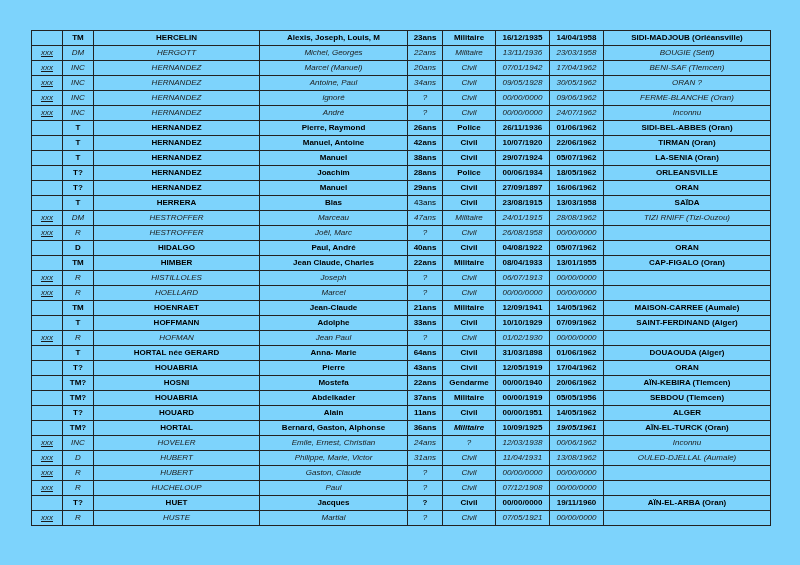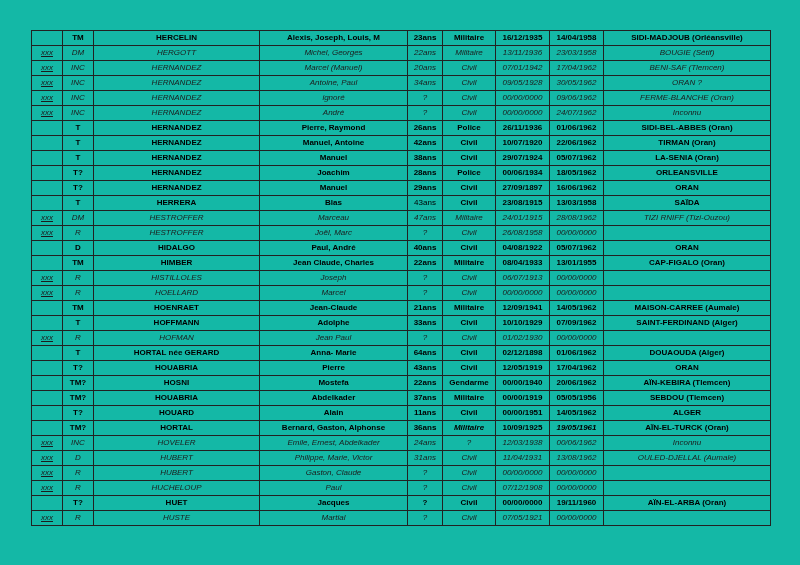--- a/index.html
+++ b/index.html
@@ -4,21 +4,21 @@
 <style>
   html, body {
     margin: 0;
     padding: 0;
     background: #ffffff;
   }
   .page {
     position: relative;
     width: 800px;
     height: 565px;
-    background: #14b8a6;
+    background: #7dd3fc;
     overflow: hidden;
     font-family: "Liberation Sans", sans-serif;
     color: #111111;
   }
   table.roster {
     position: absolute;
     left: 31px;
     top: 30px;
     width: 739px;
     border-collapse: collapse;
@@ -309,21 +309,21 @@
           <td class="col-date2">00/00/0000</td>
           <td class="col-place"></td>
         </tr>
         <tr class="row-bold">
           <td class="col-marker"></td>
           <td class="col-code">T</td>
           <td class="col-surname">HORTAL née GERARD</td>
           <td class="col-first-names">Anna- Marie</td>
           <td class="col-age">64ans</td>
           <td class="col-category">Civil</td>
-          <td class="col-date1">02/12/1898</td>
+          <td class="col-date1">31/03/1898</td>
           <td class="col-date2">01/06/1962</td>
           <td class="col-place">DOUAOUDA (Alger)</td>
         </tr>
         <tr class="row-bold">
           <td class="col-marker"></td>
           <td class="col-code">T?</td>
           <td class="col-surname">HOUABRIA</td>
           <td class="col-first-names">Pierre</td>
           <td class="col-age">43ans</td>
           <td class="col-category">Civil</td>
@@ -372,21 +372,21 @@
           <td class="col-age">36ans</td>
           <td class="col-category cell-bold-italic">Militaire</td>
           <td class="col-date1">10/09/1925</td>
           <td class="col-date2 cell-bold-italic">19/05/1961</td>
           <td class="col-place">AÏN-EL-TURCK (Oran)</td>
         </tr>
         <tr class="row-italic">
           <td class="col-marker">xxx</td>
           <td class="col-code">INC</td>
           <td class="col-surname">HOVELER</td>
-          <td class="col-first-names">Emile, Ernest, Abdelkader</td>
+          <td class="col-first-names">Emile, Ernest, Christian</td>
           <td class="col-age">24ans</td>
           <td class="col-category">?</td>
           <td class="col-date1">12/03/1938</td>
           <td class="col-date2">00/06/1962</td>
           <td class="col-place">Inconnu</td>
         </tr>
         <tr class="row-italic">
           <td class="col-marker">xxx</td>
           <td class="col-code">D</td>
           <td class="col-surname">HUBERT</td>

